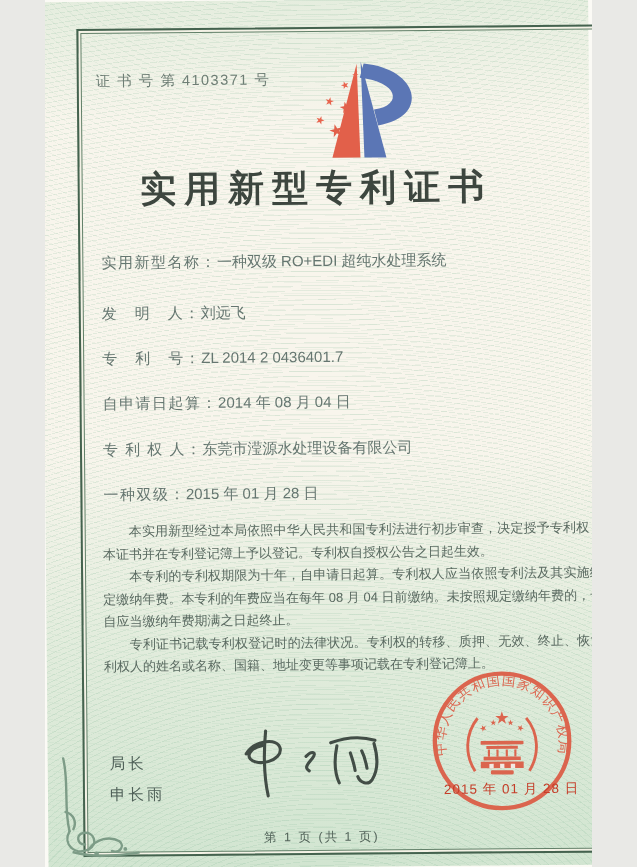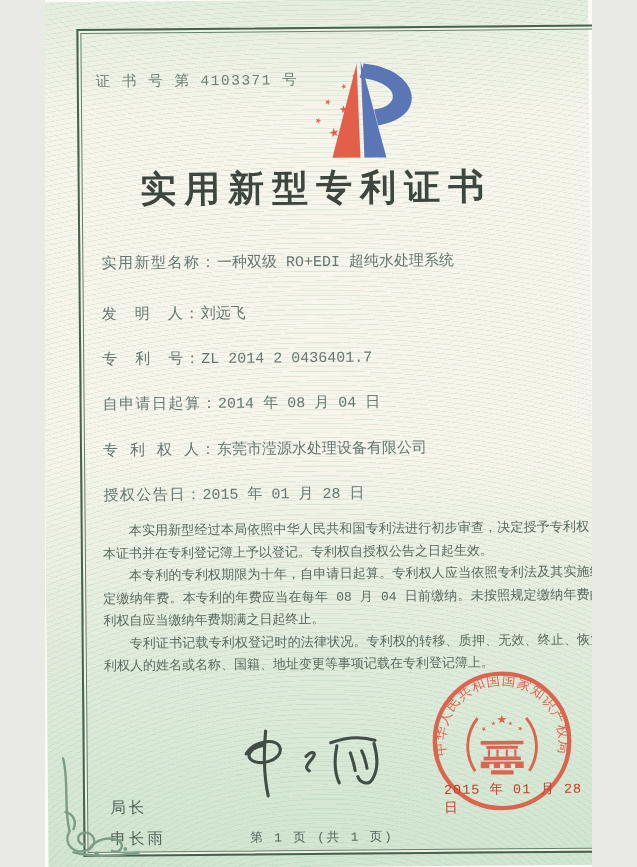--- a/index.html
+++ b/index.html
@@ -1,19 +1,19 @@
 <!DOCTYPE html>
 <html><head>
 <meta charset="utf-8">
 <style>
   html,body{margin:0;padding:0;background:#e9e9e6;}
   .page{
     position:relative;width:547px;height:867px;margin:0 auto;overflow:hidden;
     background:#fbfaf5;
-    font-family:Liberation Mono, monospace;
+    font-family:Liberation Sans, sans-serif;
   }
   .scan{position:absolute;inset:0;transform:rotate(-0.5deg);transform-origin:50% 52%;}
   
   .paper{
     position:absolute;inset:0;
     background:
       repeating-radial-gradient(ellipse 140% 70% at 50% 118%, rgba(140,190,158,.20) 0 1px, rgba(0,0,0,0) 1px 6px),
       repeating-radial-gradient(ellipse 140% 70% at 50% -18%, rgba(140,190,158,.10) 0 1px, rgba(0,0,0,0) 1px 7px),
       linear-gradient(to bottom, rgba(206,228,206,.45) 0%, rgba(248,246,238,0) 14%,
         rgba(248,246,238,0) 52%, rgba(196,224,199,.42) 74%, rgba(186,219,192,.62) 100%),
@@ -33,21 +33,21 @@
   .fieldrow .lab{letter-spacing:1.5px;}
   .fieldrow:nth-child(1){top:2px;}
   .fieldrow:nth-child(2){top:53px;}
   .fieldrow:nth-child(3){top:98px;}
   .fieldrow:nth-child(4){top:143px;}
   .fieldrow:nth-child(5){top:189px;}
   .fieldrow:nth-child(6){top:234px;}
   .body{left:57px;top:519px;width:526px;font-size:13px;line-height:22.5px;color:#5a6a61;
         text-align:justify;}
   .body p{margin:0;text-indent:2em;}
-  .signer{left:62px;top:746px;font-size:15.5px;color:#4f6058;letter-spacing:3px;line-height:31px;margin-top:46px;}
+  .signer{left:62px;top:746px;font-size:15.5px;color:#4f6058;letter-spacing:3px;line-height:31px;}
   .sig-svg{left:180px;top:722px;}
   .seal-svg{left:383px;top:671px;opacity:.9;}
   .seal-date{left:396px;top:782px;width:140px;font-size:13.5px;color:#c53d28;
              letter-spacing:1px;z-index:6;}
   .footer{left:0;top:829px;width:100%;text-align:center;font-size:12.5px;color:#53645a;
           letter-spacing:2px;}
   .stamp-svg{left:552px;top:16px;transform:rotate(-28deg);opacity:.78;z-index:7;}
   .orn-left{left:4px;top:752px;}
   .orn-right{left:538px;top:552px;}
   svg{display:block;}
@@ -86,21 +86,21 @@
       <div class="fieldrow">
         <span class="lab">专　利　号：</span><span>ZL 2014 2 0436401.7</span>
       </div>
       <div class="fieldrow">
         <span class="lab">自申请日起算：</span><span>2014 年 08 月 04 日</span>
       </div>
       <div class="fieldrow">
         <span class="lab">专 利 权 人：</span><span>东莞市滢源水处理设备有限公司</span>
       </div>
       <div class="fieldrow">
-        <span class="lab">授权公告日：</span><span>2015 年 01 月 28 日</span>
+        <span class="lab">一种双级：</span><span>2015 年 01 月 28 日</span>
       </div>
     </div>
 
     <div class="abs body">
       <p>本实用新型经过本局依照中华人民共和国专利法进行初步审查，决定授予专利权，颁发本证书并在专利登记簿上予以登记。专利权自授权公告之日起生效。</p>
       <p>本专利的专利权期限为十年，自申请日起算。专利权人应当依照专利法及其实施细则规定缴纳年费。本专利的年费应当在每年 08 月 04 日前缴纳。未按照规定缴纳年费的，专利权自应当缴纳年费期满之日起终止。</p>
       <p>专利证书记载专利权登记时的法律状况。专利权的转移、质押、无效、终止、恢复和专利权人的姓名或名称、国籍、地址变更等事项记载在专利登记簿上。</p>
     </div>
 
     <div class="abs signer">

